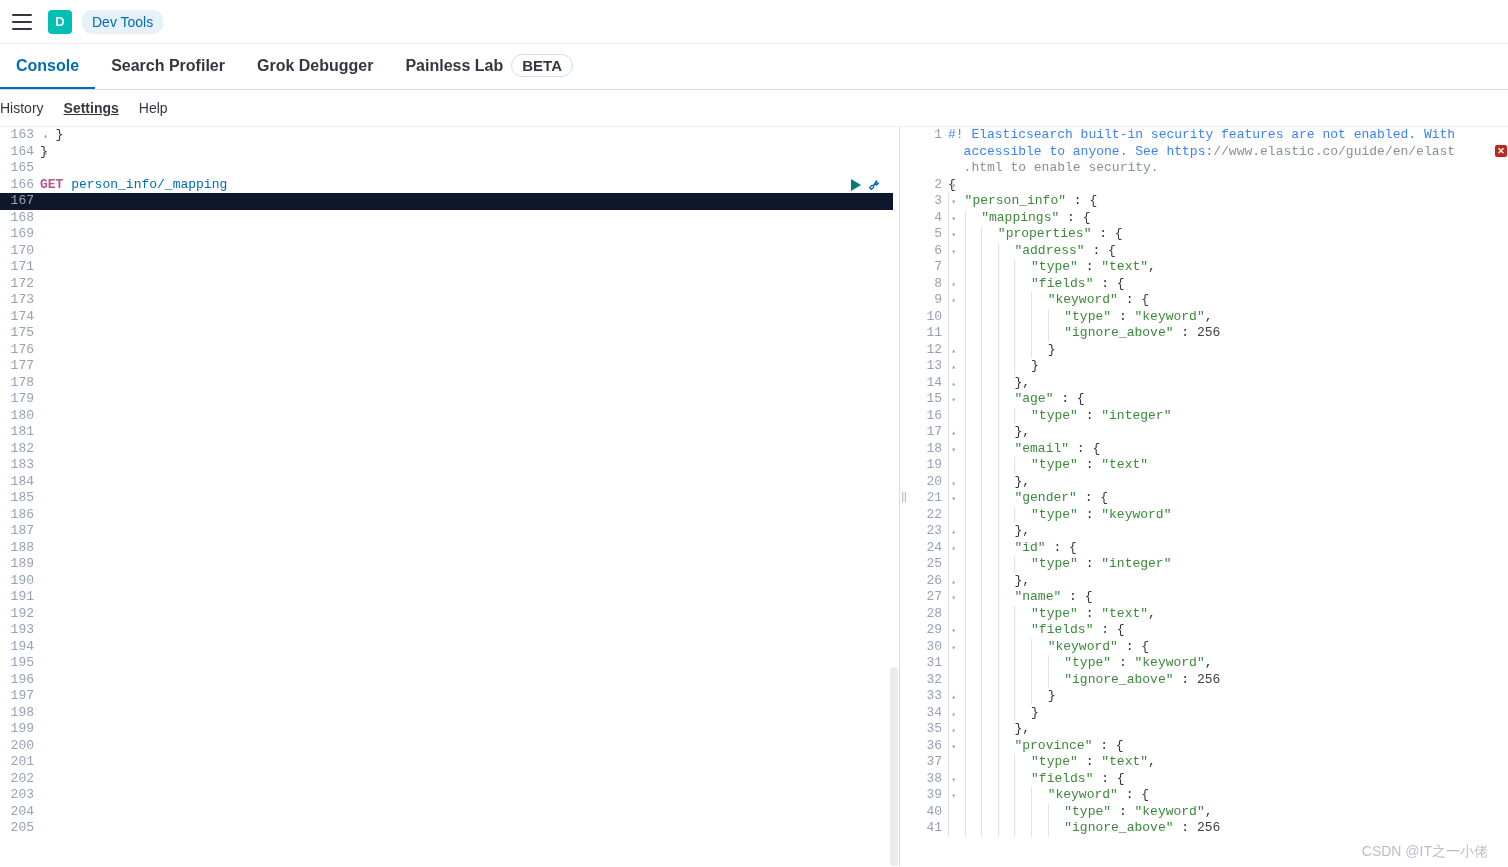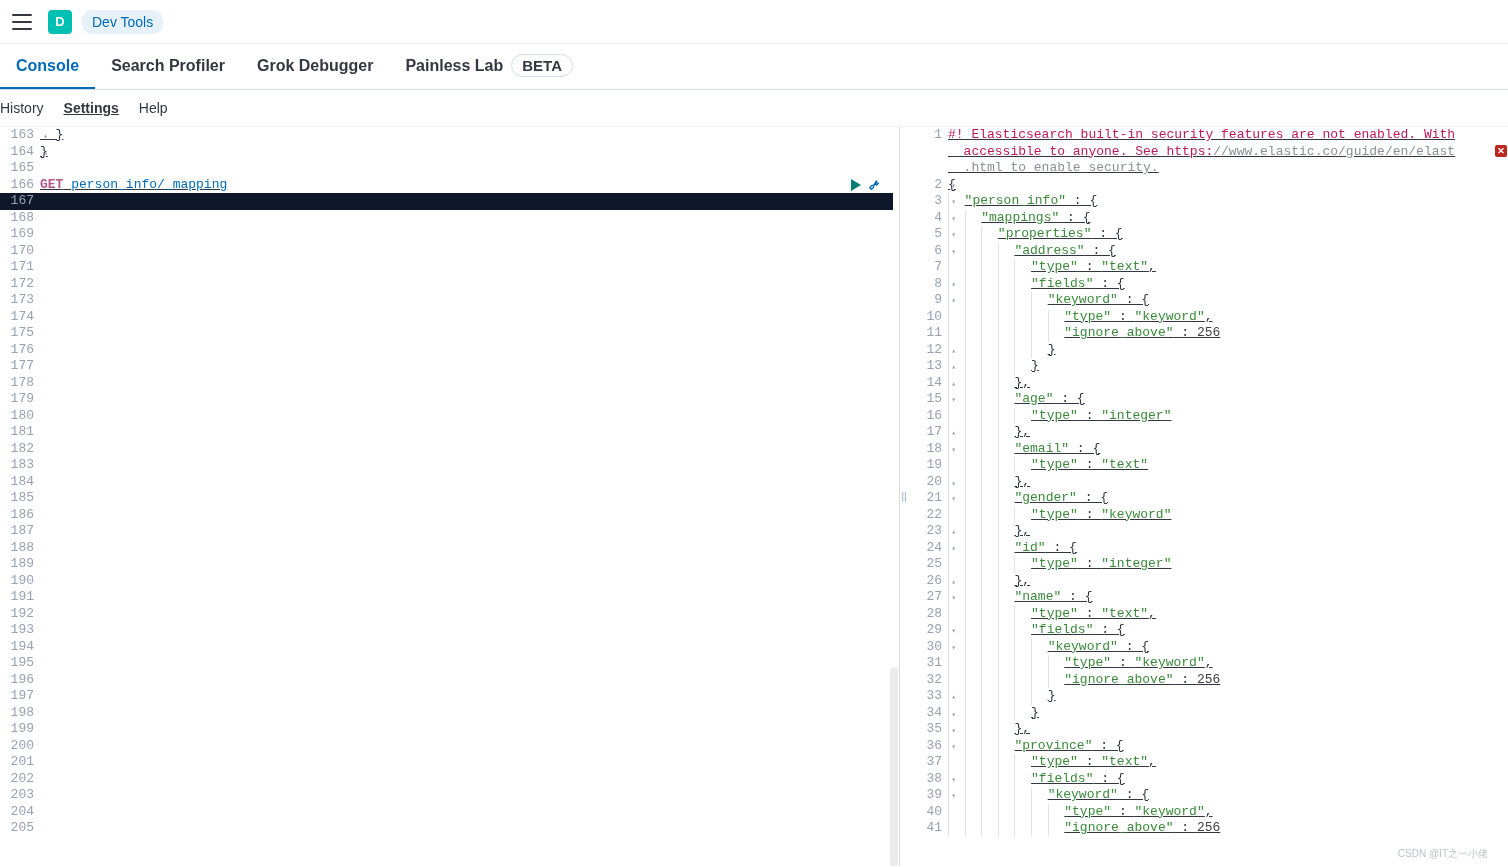--- a/index.html
+++ b/index.html
@@ -19,46 +19,46 @@
     .subnav { display: flex; align-items: center; padding: 10px 8px 10px 0; border-bottom: 1px solid #f0f0f0; }
     .subnav-item { margin-right: 20px; font-size: 14px; cursor: pointer; }
     .subnav-item.underline { font-weight: 600; text-decoration: underline; }
     
     .editor-area { display: flex; height: calc(100vh - 128px); position: relative; }
     .pane { flex: 1; overflow: hidden; position: relative; }
     .pane-left { border-right: 1px solid #d3dae6; padding-right: 6px; flex: 1 1 60%; }
     .pane-right { flex: 1 1 40%; }
     .resizer { width: 8px; display: flex; align-items: center; justify-content: center; cursor: col-resize; color: #98a2b3; font-size: 10px; }
     
-    .code { font-family: "SFMono-Regular", Consolas, "Liberation Mono", Menlo, monospace; font-size: 13px; line-height: 16.5px; white-space: pre; overflow: auto; height: 100%; text-decoration: underline; }
+    .code { font-family: "SFMono-Regular", Consolas, "Liberation Mono", Menlo, monospace; font-size: 13px; line-height: 16.5px; white-space: pre; overflow: auto; height: 100%; }
     .gutter { display: inline-block; width: 40px; text-align: right; color: #98a2b3; padding-right: 6px; user-select: none; vertical-align: top; position: relative; }
     .fold { position: absolute; right: -8px; top: 1px; color: #98a2b3; font-size: 8px; }
     .line { height: 16.5px; position: relative; }
     .line.active { background: #0f172a; }
     
     .kw { color: #b3568b; font-weight: 600; }
     .str { color: #3b8a3b; }
     .num { color: #404040; }
     .p { color: #343741; }
     .comment { color: #8a8f98; }
-    .warn { color: #be185d; margin-top: 20px; }
+    .warn { color: #3b82f6; margin-top: 20px; }
     .link { color: #006bb8; }
     .indent { display: inline-block; border-left: 1px solid #e0e3ea; height: 16.5px; vertical-align: top; }
     
     .run-controls { position: absolute; right: 12px; top: 0; display: flex; align-items: center; gap: 6px; height: 16.5px; }
     .play-icon { width: 0; height: 0; border-left: 10px solid #017d73; border-top: 6px solid transparent; border-bottom: 6px solid transparent; cursor: pointer; }
     .wrench-icon { width: 14px; height: 14px; cursor: pointer; }
     .wrench-icon svg { stroke: #006bb8; }
     
     .error-badge { position: absolute; top: 18px; right: 1px; width: 12px; height: 12px; background: #bd271e; border-radius: 2px; display: flex; align-items: center; justify-content: center; color:#fff; font-size: 9px; font-weight: bold; }
     
     .scrollbar-v { position: absolute; right: 1px; top: 0; width: 8px; background: rgba(0,0,0,0.08); border-radius: 4px; }
     .sb-left { height: 200px; top: 540px; }
     
-    .watermark { position: fixed; bottom: 6px; right: 20px; color: #b9bfc9; font-size: 10px; }
+    .watermark { position: fixed; bottom: 6px; right: 20px; color: #b9bfc9; font-size: 14px; }
   </style>
 </head>
 <body>
 
 <div class="topbar">
   <div class="hamburger">
       <span></span>
       <span></span>
       <span></span>
     </div>

